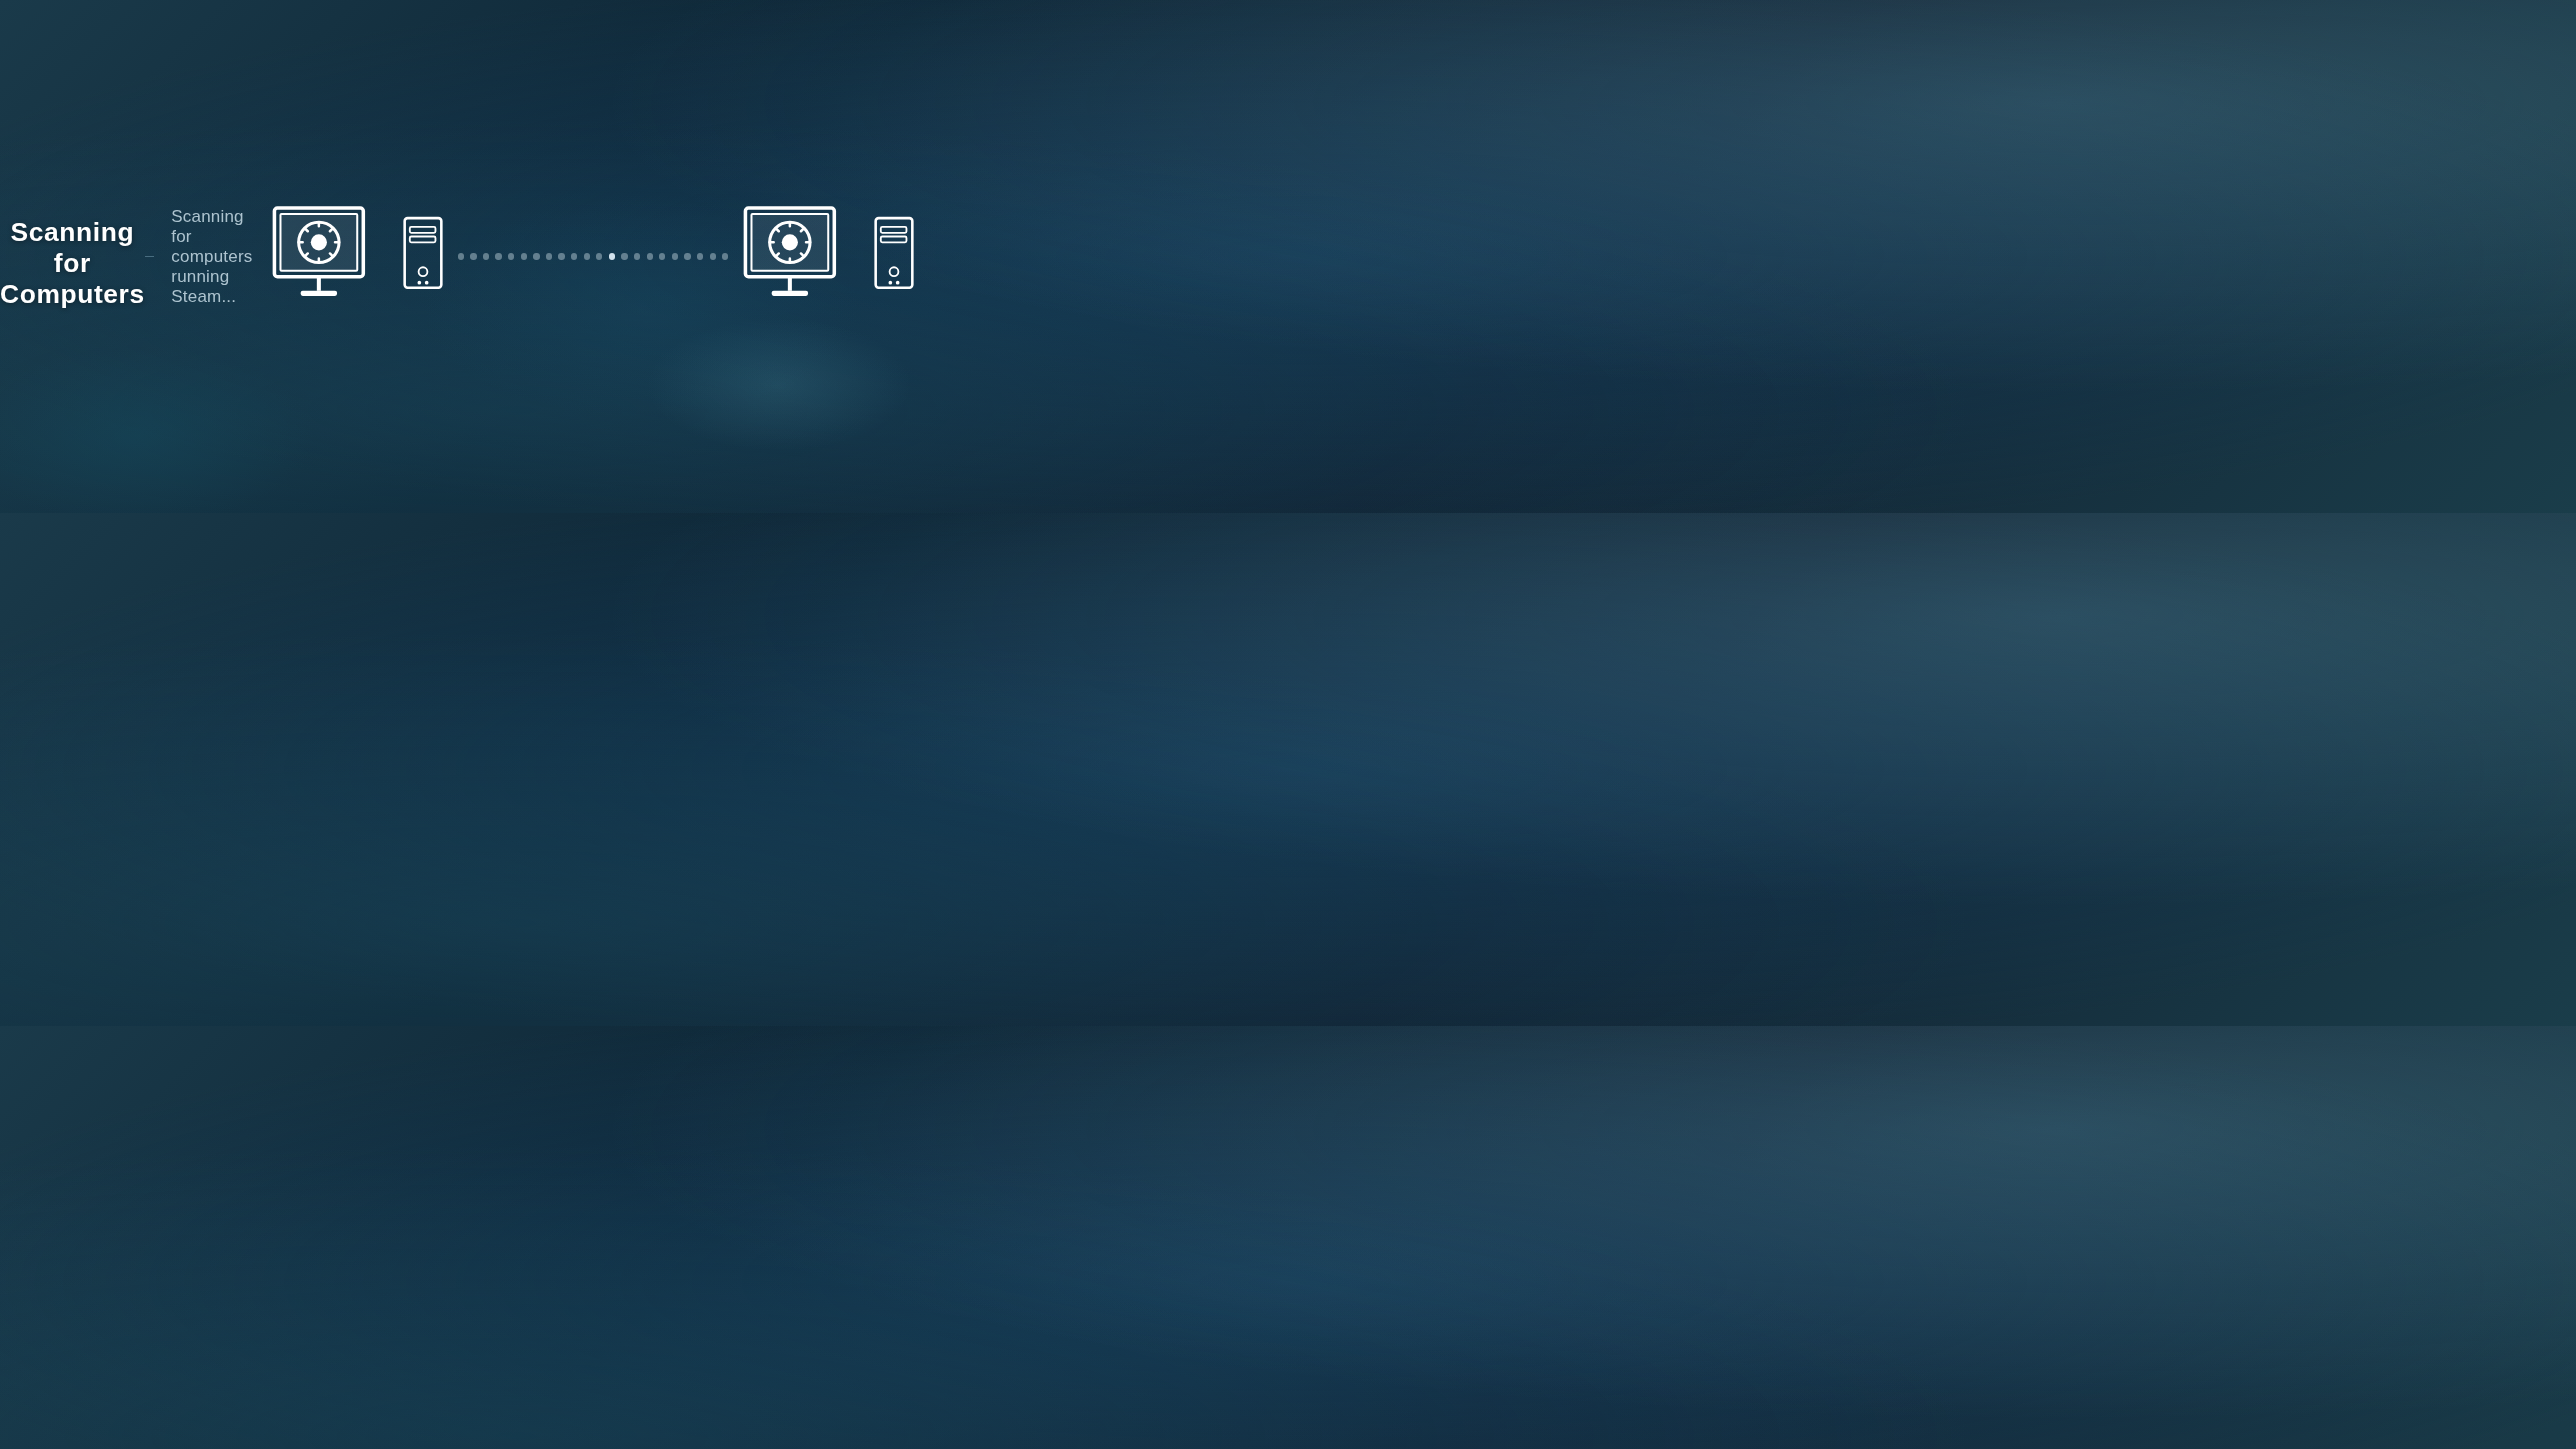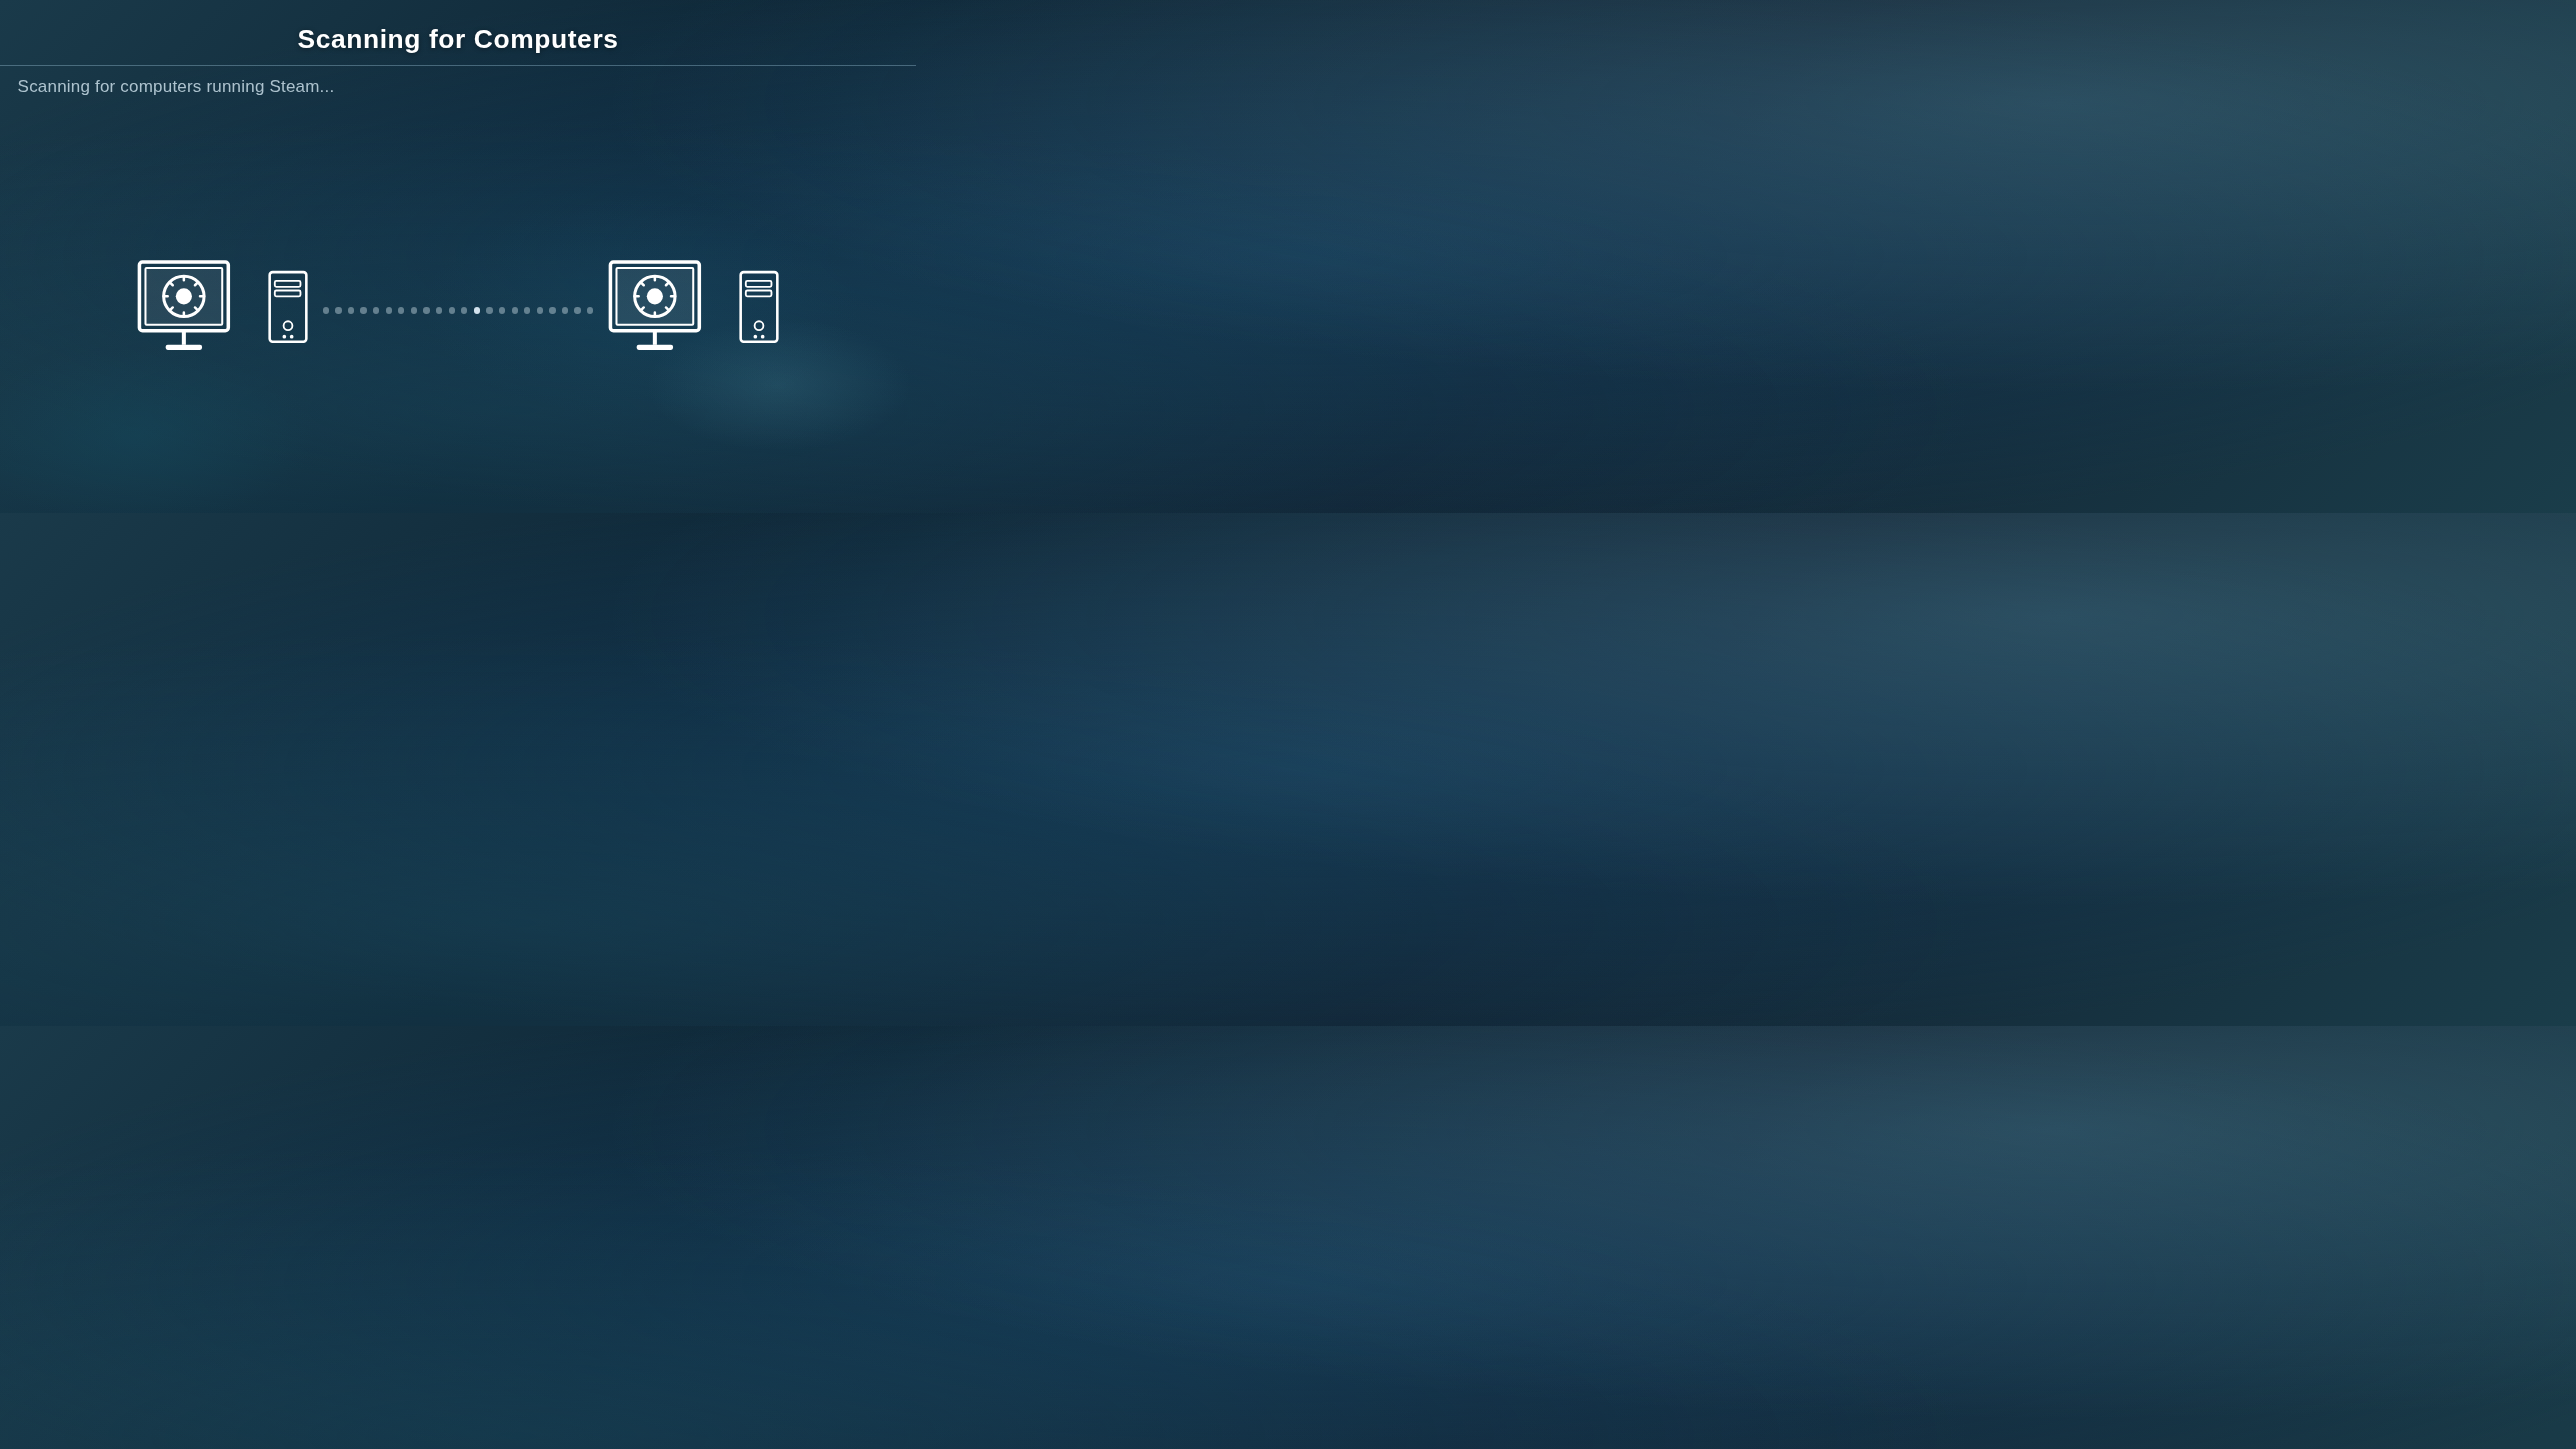--- a/index.html
+++ b/index.html
@@ -30,21 +30,20 @@
         radial-gradient(ellipse 189px 94px at 85% 75%, rgba(80, 150, 170, 0.2) 0%, transparent 70%),
         radial-gradient(ellipse 314px 157px at 70% 60%, rgba(30, 100, 130, 0.15) 0%, transparent 70%);
       pointer-events: none;
     }
 
     .page-container {
       position: relative;
       width: 100%;
       height: 100%;
       display: flex;
-      flex-direction: column;
       align-items: center;
     }
 
     
     .title-section {
       width: 100%;
       text-align: center;
       padding-top: 24px;
       padding-bottom: 10px;
     }

